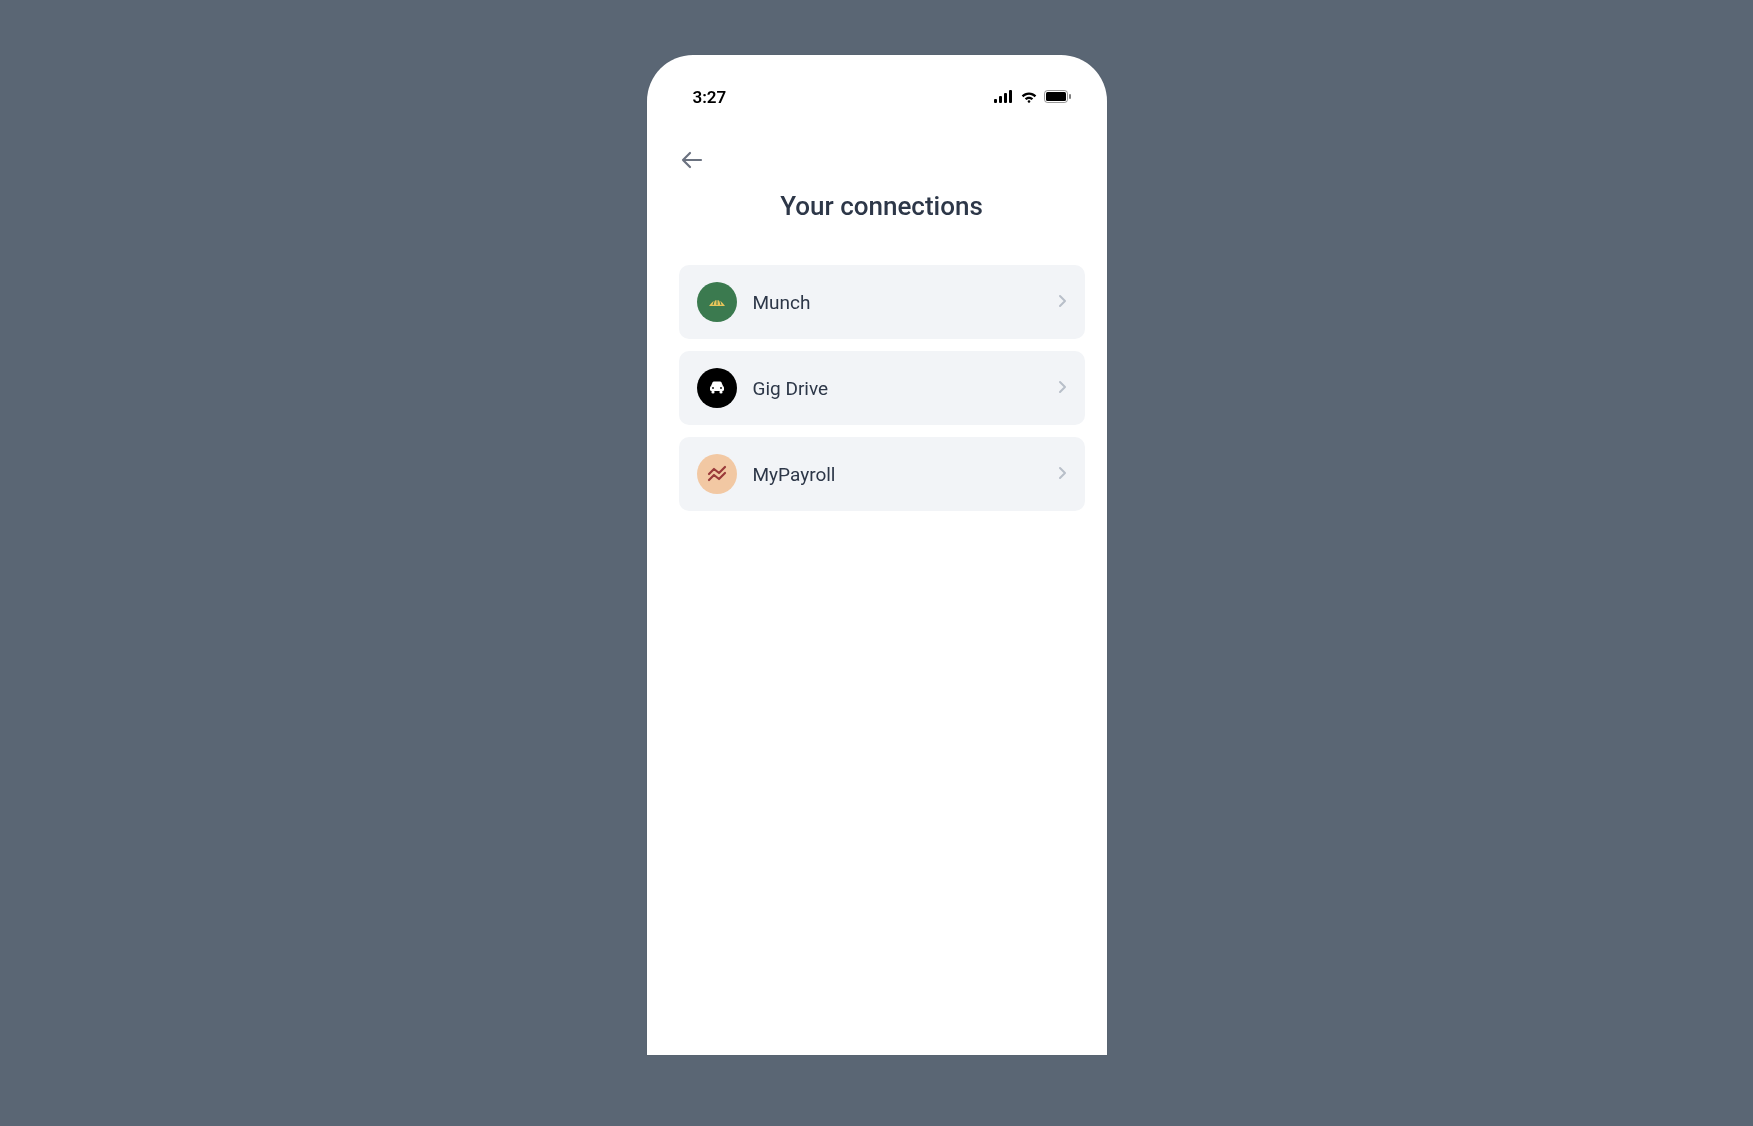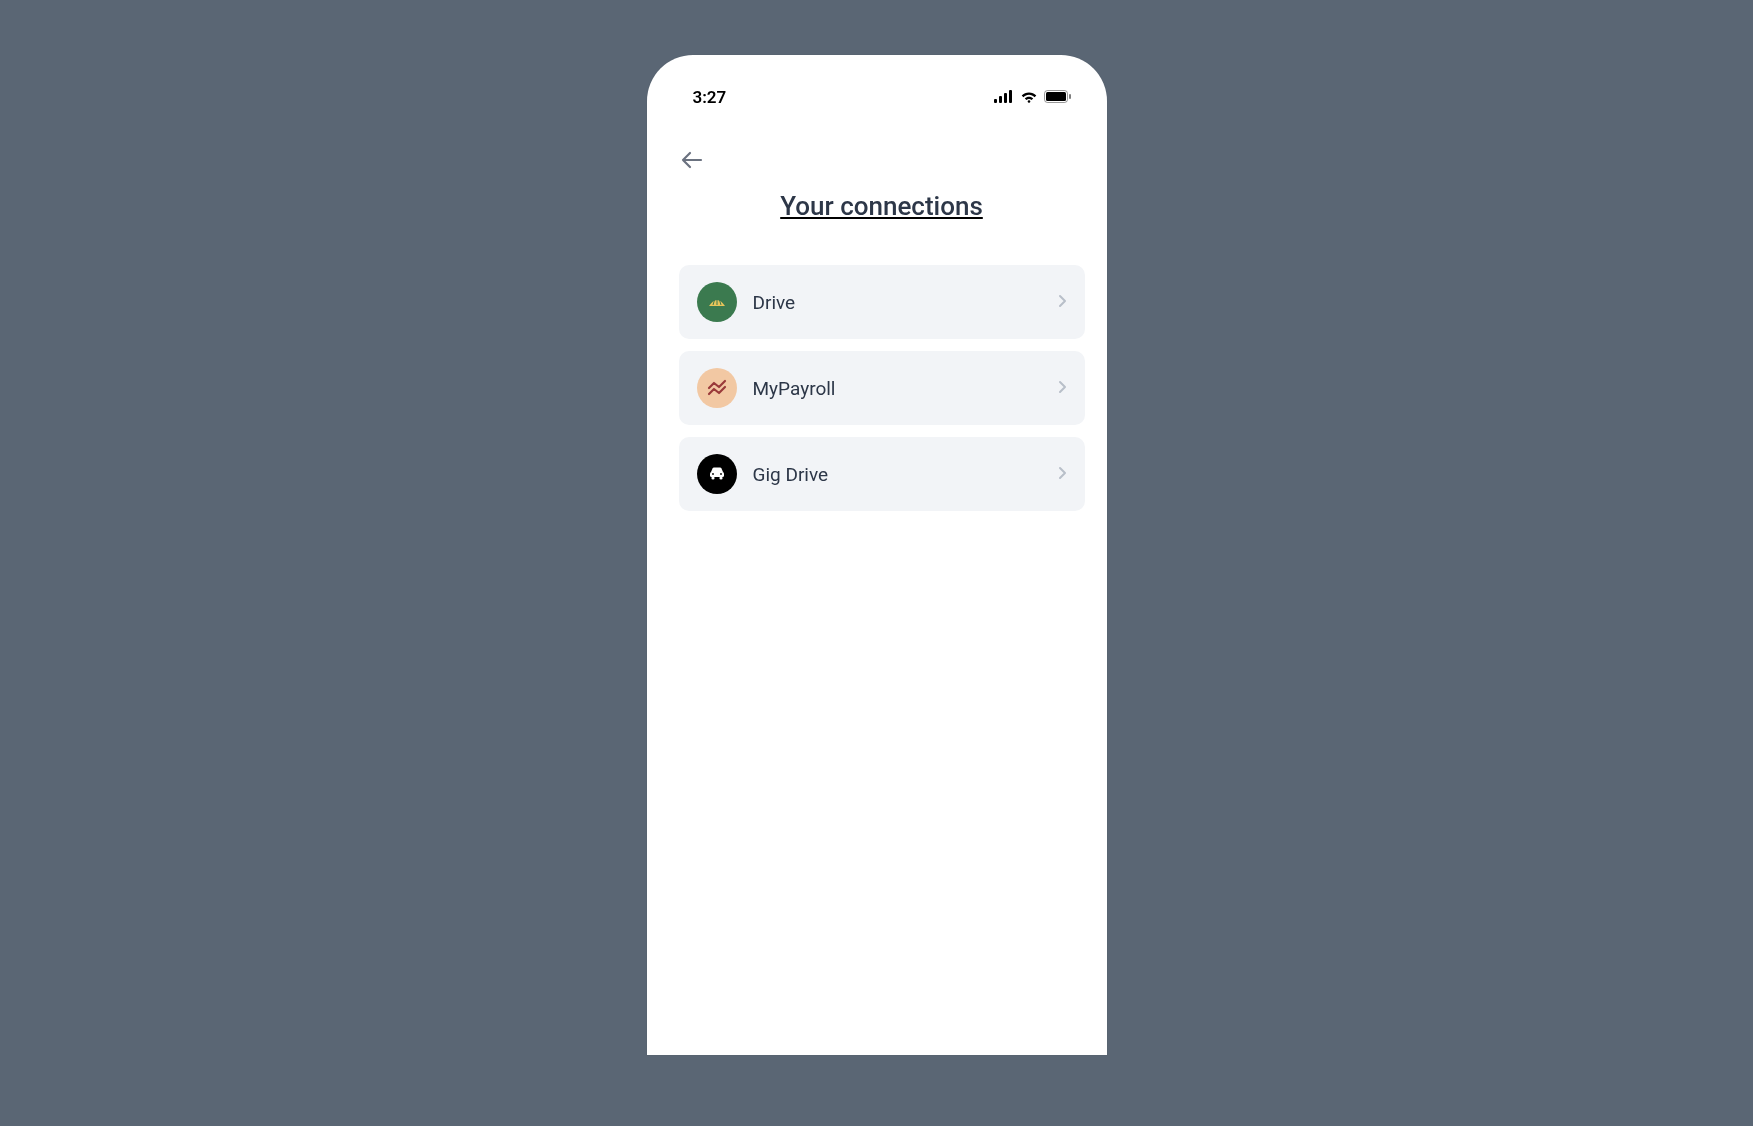--- a/index.html
+++ b/index.html
@@ -34,21 +34,20 @@
     font-weight: 600;
     color: #000;
   }
   .status-icons {
     display: flex;
     align-items: center;
     gap: 6px;
   }
   .nav-area {
     padding: 40px 16px 10px 16px;
-    text-decoration: underline;
   }
   .back-arrow {
     color: #6b7280;
     cursor: pointer;
   }
   .page-title {
     text-align: center;
     font-size: 26px;
     font-weight: 500;
     color: #2d3748;
@@ -138,36 +137,21 @@
 
     <div class="list-item">
       <div class="item-icon icon-munch">
         <svg width="22" height="22" viewBox="0 0 22 22">
           <path d="M3 15 Q11 3 19 15 Z" fill="#e8c55a"></path>
           <line x1="7" y1="14" x2="8.5" y2="9" stroke="#3b7a4f" stroke-width="1"></line>
           <line x1="11" y1="14" x2="11" y2="7" stroke="#3b7a4f" stroke-width="1"></line>
           <line x1="15" y1="14" x2="13.5" y2="9" stroke="#3b7a4f" stroke-width="1"></line>
         </svg>
       </div>
-      <div class="item-label">Drive</div>
-      <div class="item-chevron">
-        <svg width="9" height="14" viewBox="0 0 9 14">
-            <path d="M2 2 L7 7 L2 12" stroke="#b8bfc9" stroke-width="2" fill="none" stroke-linecap="round" stroke-linejoin="round"></path>
-          </svg>
-      </div>
-    </div>
-
-    <div class="list-item">
-      <div class="item-icon icon-mypayroll">
-        <svg width="24" height="24" viewBox="0 0 24 24">
-          <polyline points="4,12 9,7 14,11 20,5" stroke="#9a3a3a" stroke-width="2.2" fill="none" stroke-linecap="round" stroke-linejoin="round"></polyline>
-          <polyline points="4,18 9,13 14,17 20,11" stroke="#9a3a3a" stroke-width="2.2" fill="none" stroke-linecap="round" stroke-linejoin="round"></polyline>
-        </svg>
-      </div>
-      <div class="item-label">MyPayroll</div>
+      <div class="item-label">Munch</div>
       <div class="item-chevron">
         <svg width="9" height="14" viewBox="0 0 9 14">
             <path d="M2 2 L7 7 L2 12" stroke="#b8bfc9" stroke-width="2" fill="none" stroke-linecap="round" stroke-linejoin="round"></path>
           </svg>
       </div>
     </div>
 
     <div class="list-item">
       <div class="item-icon icon-gigdrive">
         <svg width="22" height="22" viewBox="0 0 22 22">
@@ -180,14 +164,29 @@
         </svg>
       </div>
       <div class="item-label">Gig Drive</div>
       <div class="item-chevron">
         <svg width="9" height="14" viewBox="0 0 9 14">
             <path d="M2 2 L7 7 L2 12" stroke="#b8bfc9" stroke-width="2" fill="none" stroke-linecap="round" stroke-linejoin="round"></path>
           </svg>
       </div>
     </div>
 
+    <div class="list-item">
+      <div class="item-icon icon-mypayroll">
+        <svg width="24" height="24" viewBox="0 0 24 24">
+          <polyline points="4,12 9,7 14,11 20,5" stroke="#9a3a3a" stroke-width="2.2" fill="none" stroke-linecap="round" stroke-linejoin="round"></polyline>
+          <polyline points="4,18 9,13 14,17 20,11" stroke="#9a3a3a" stroke-width="2.2" fill="none" stroke-linecap="round" stroke-linejoin="round"></polyline>
+        </svg>
+      </div>
+      <div class="item-label">MyPayroll</div>
+      <div class="item-chevron">
+        <svg width="9" height="14" viewBox="0 0 9 14">
+            <path d="M2 2 L7 7 L2 12" stroke="#b8bfc9" stroke-width="2" fill="none" stroke-linecap="round" stroke-linejoin="round"></path>
+          </svg>
+      </div>
+    </div>
+
   </div>
 </div>
 
 </body></html>

